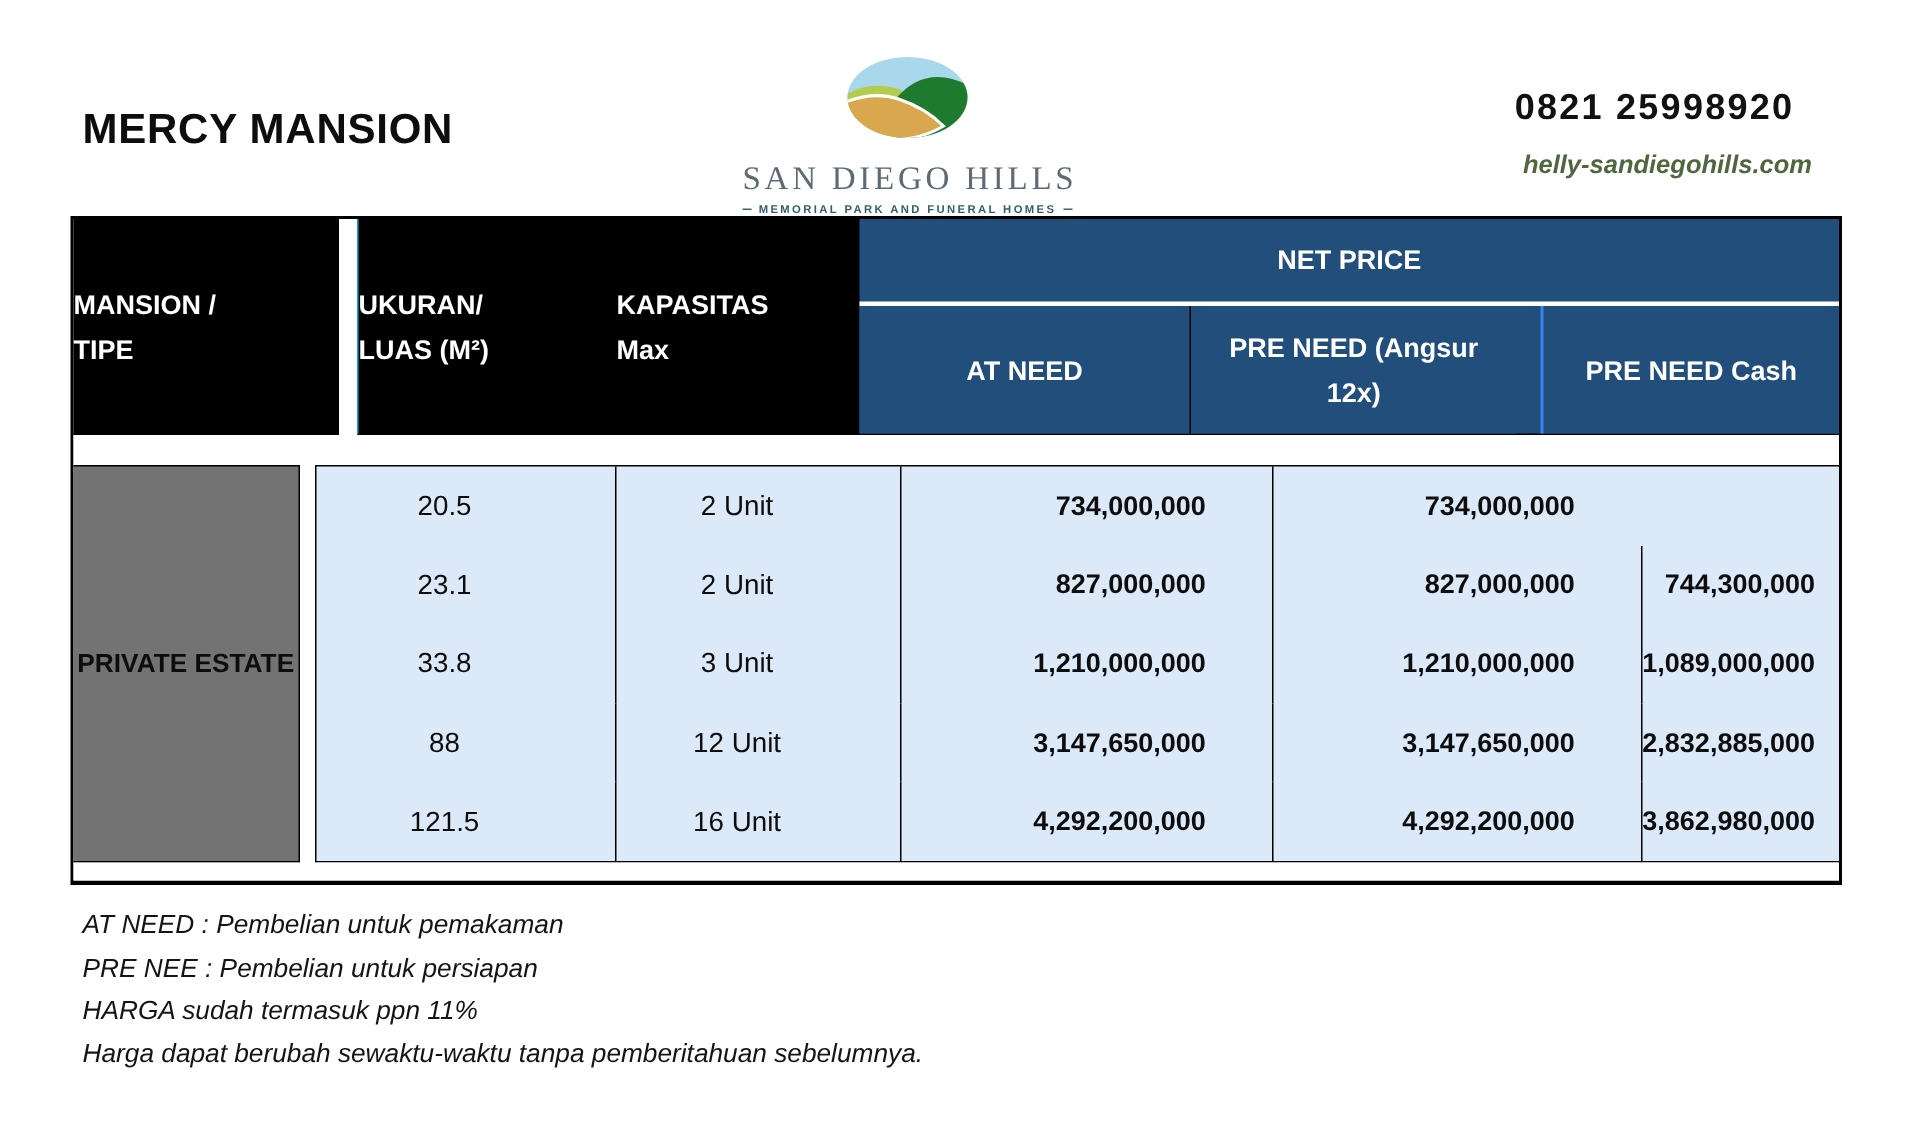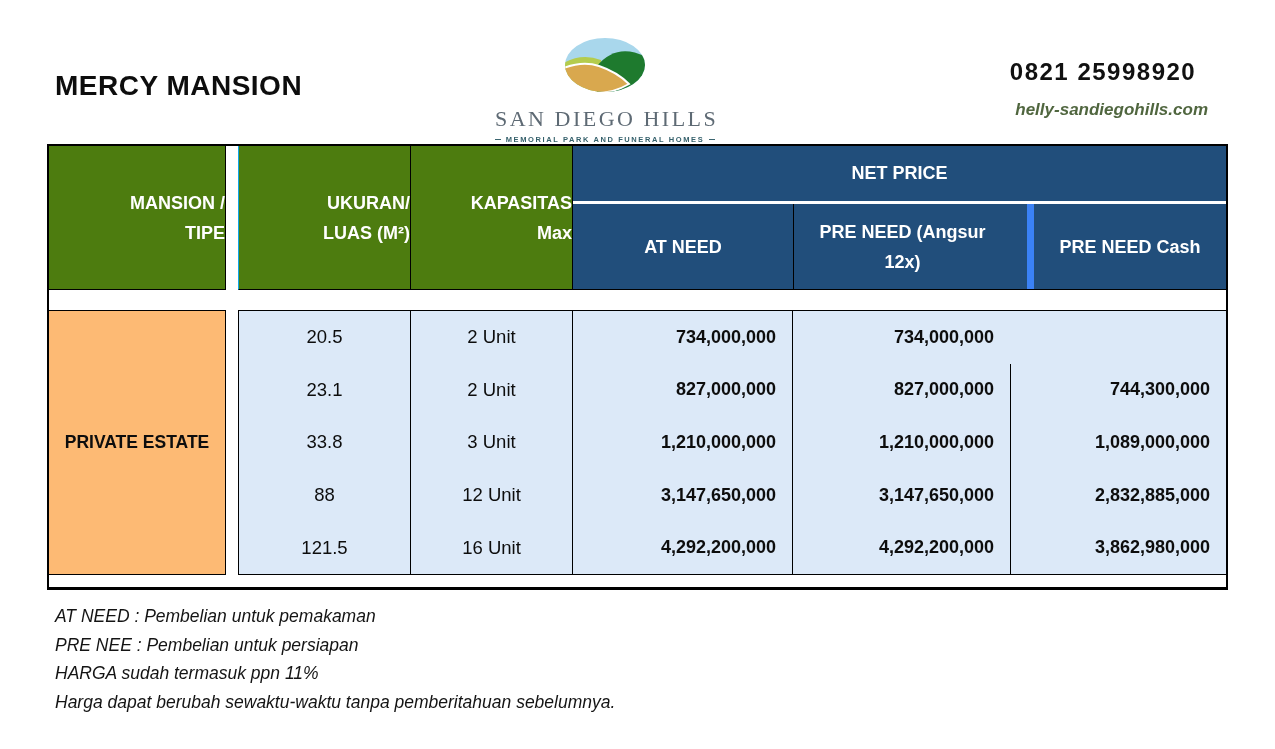--- a/index.html
+++ b/index.html
@@ -37,22 +37,22 @@
   }
 
   
   .price-table {
     position:absolute; left:47px; top:144px; width:1181px; height:446px;
     border:2px solid #000; border-bottom:3px solid #000;
     display:flex; flex-direction:column; background:#fff;
   }
   .thead { height:144px; display:flex; }
   .hcell {
-    background:#4d7c0f; color:#fff; font-weight:bold; font-size:18px;
-    display:flex; flex-direction:column; align-items:flex-end; justify-content:center;
+    background:#000000; color:#fff; font-weight:bold; font-size:18px;
+    display:flex; flex-direction:column; align-items:flex-start; justify-content:center;
     text-align:center; line-height:30px; border-bottom:1px solid #000;
   }
   .h-mansion { width:177px; border-right:1px solid #000; }
   .h-gap { width:12px; background:#fff; }
   .h-col2 { width:172px; border-left:1px solid #0ea5e9; }
   .h-col3 { width:162px; border-left:1px solid #000; }
   .h-netgroup {
     flex:1; display:flex; flex-direction:column;
     border-left:1px solid #000; border-bottom:1px solid #000; background:#214e7b;
   }
@@ -60,37 +60,37 @@
     display:flex; align-items:center; justify-content:center; }
   .h-netline { height:3px; background:#fff; }
   .h-subrow { flex:1; display:flex; }
   .h-sub {
     background:#214e7b; color:#fff; font-weight:bold; font-size:18px;
     display:flex; flex-direction:column; align-items:center; justify-content:center;
     text-align:center; line-height:30px;
   }
   .h-atneed { width:220px; }
   .h-angsur { width:218px; border-left:1px solid #000; }
-  .h-cash  { flex:1; border-left:7px solid #3b82f6;margin-left:16px; }
+  .h-cash  { flex:1; border-left:2px solid #3b82f6;margin-left:16px; }
 
   .tsep { height:20px; background:#fff; }
 
   .tbody { flex:1; display:flex; }
   .b-mansion {
-    width:177px; background:#fdba74;
+    width:177px; background:#737373;
     border-top:1px solid #000; border-right:1px solid #000; border-bottom:1px solid #000;
     display:flex; align-items:center; justify-content:center;
     font-weight:bold; font-size:17.5px; color:#0d0d0d;
   }
   .b-gap { width:12px; background:#fff; }
   .b-grid {
     flex:1; display:flex; flex-direction:column; background:#dce9f8;
     border-top:1px solid #000; border-bottom:1px solid #000; border-left:1px solid #000;
   }
-  .b-row { flex:1; display:flex; }
+  .b-row { flex:1; display:flex;gap:28px; }
   .cell { display:flex; align-items:center; color:#0d0d0d; }
   .c-ukuran    { width:171px; justify-content:center; font-size:18.5px; }
   .c-kapasitas { width:162px; border-left:1px solid #000; justify-content:center; font-size:18.5px; }
   .c-price { justify-content:flex-end; padding-right:16px; font-weight:bold; font-size:18px; border-left:1px solid #000; }
   .p1 { width:220px; }
   .p2 { width:218px; }
   .p3 { flex:1; }
 
   .tfoot-strip { height:12px; background:#fff; }
 

